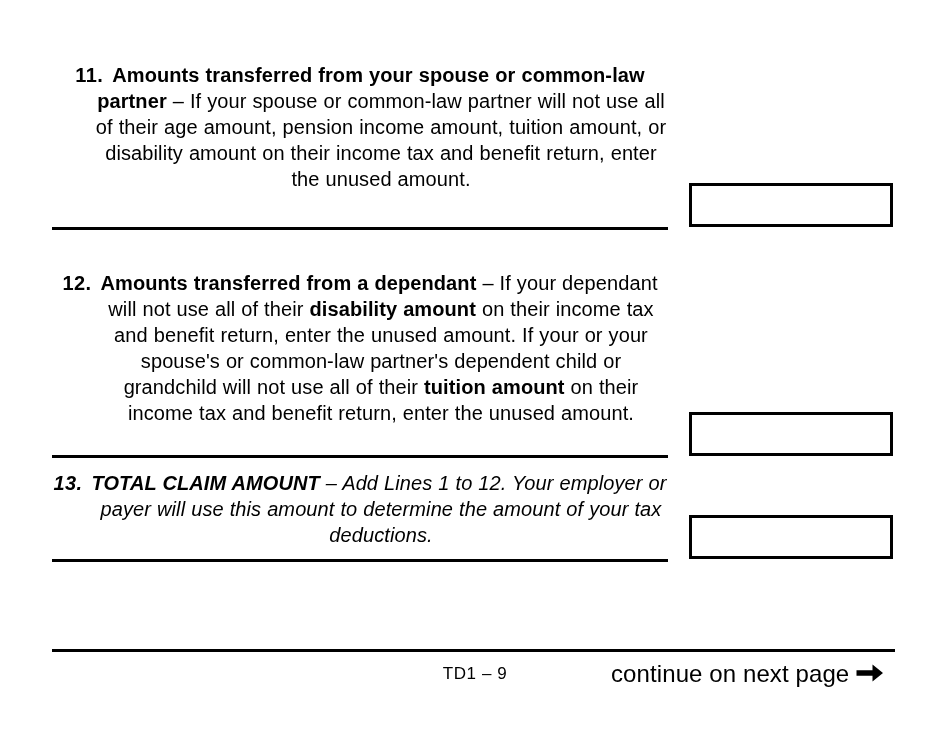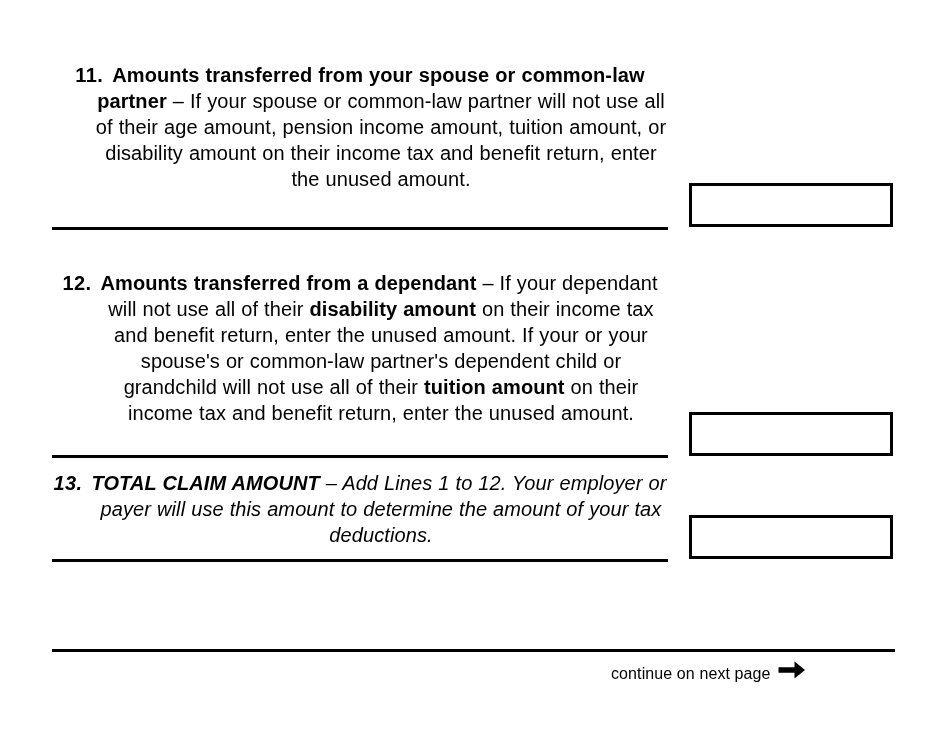--- a/index.html
+++ b/index.html
@@ -92,21 +92,21 @@
     width: 190px;
     text-align: center;
     font-size: 17px;
     letter-spacing: 0.6px;
   }
 
   .footer-continue {
     position: absolute;
     top: 660px;
     left: 611px;
-    font-size: 16px;
+    font-size: 24px;
     letter-spacing: 0.1px;
     white-space: nowrap;
   }
 
   .arrow-icon {
     display: inline-block;
     vertical-align: -1px;
     margin-left: 7px;
   }
 </style>
@@ -140,20 +140,21 @@
       <span class="num">13.</span><span class="num-gap"></span><b>TOTAL CLAIM AMOUNT</b><span> – </span><span>Add Lines 1 to 12. Your employer or payer will use this amount to determine the amount of your tax deductions.</span>
     </div>
   </div>
 
   <div class="rule" style="top: 559px;"></div>
 
   <div class="amount-box" style="top: 515px;"></div>
 
   <div class="footer-rule"></div>
 
+  <div class="footer-page-id">TD1 – 9</div>
 
   <div class="footer-continue">
     <span>continue on next page</span><span class="arrow-icon"><svg width="28" height="20" viewBox="0 0 28 20" aria-hidden="true">
           <path d="M0.5 7.2 L16.5 7.2 L16.5 1.5 L27 10 L16.5 18.5 L16.5 12.8 L0.5 12.8 Z" fill="#000000"></path>
         </svg></span>
   </div>
 
 </div>
 
 </body></html>

